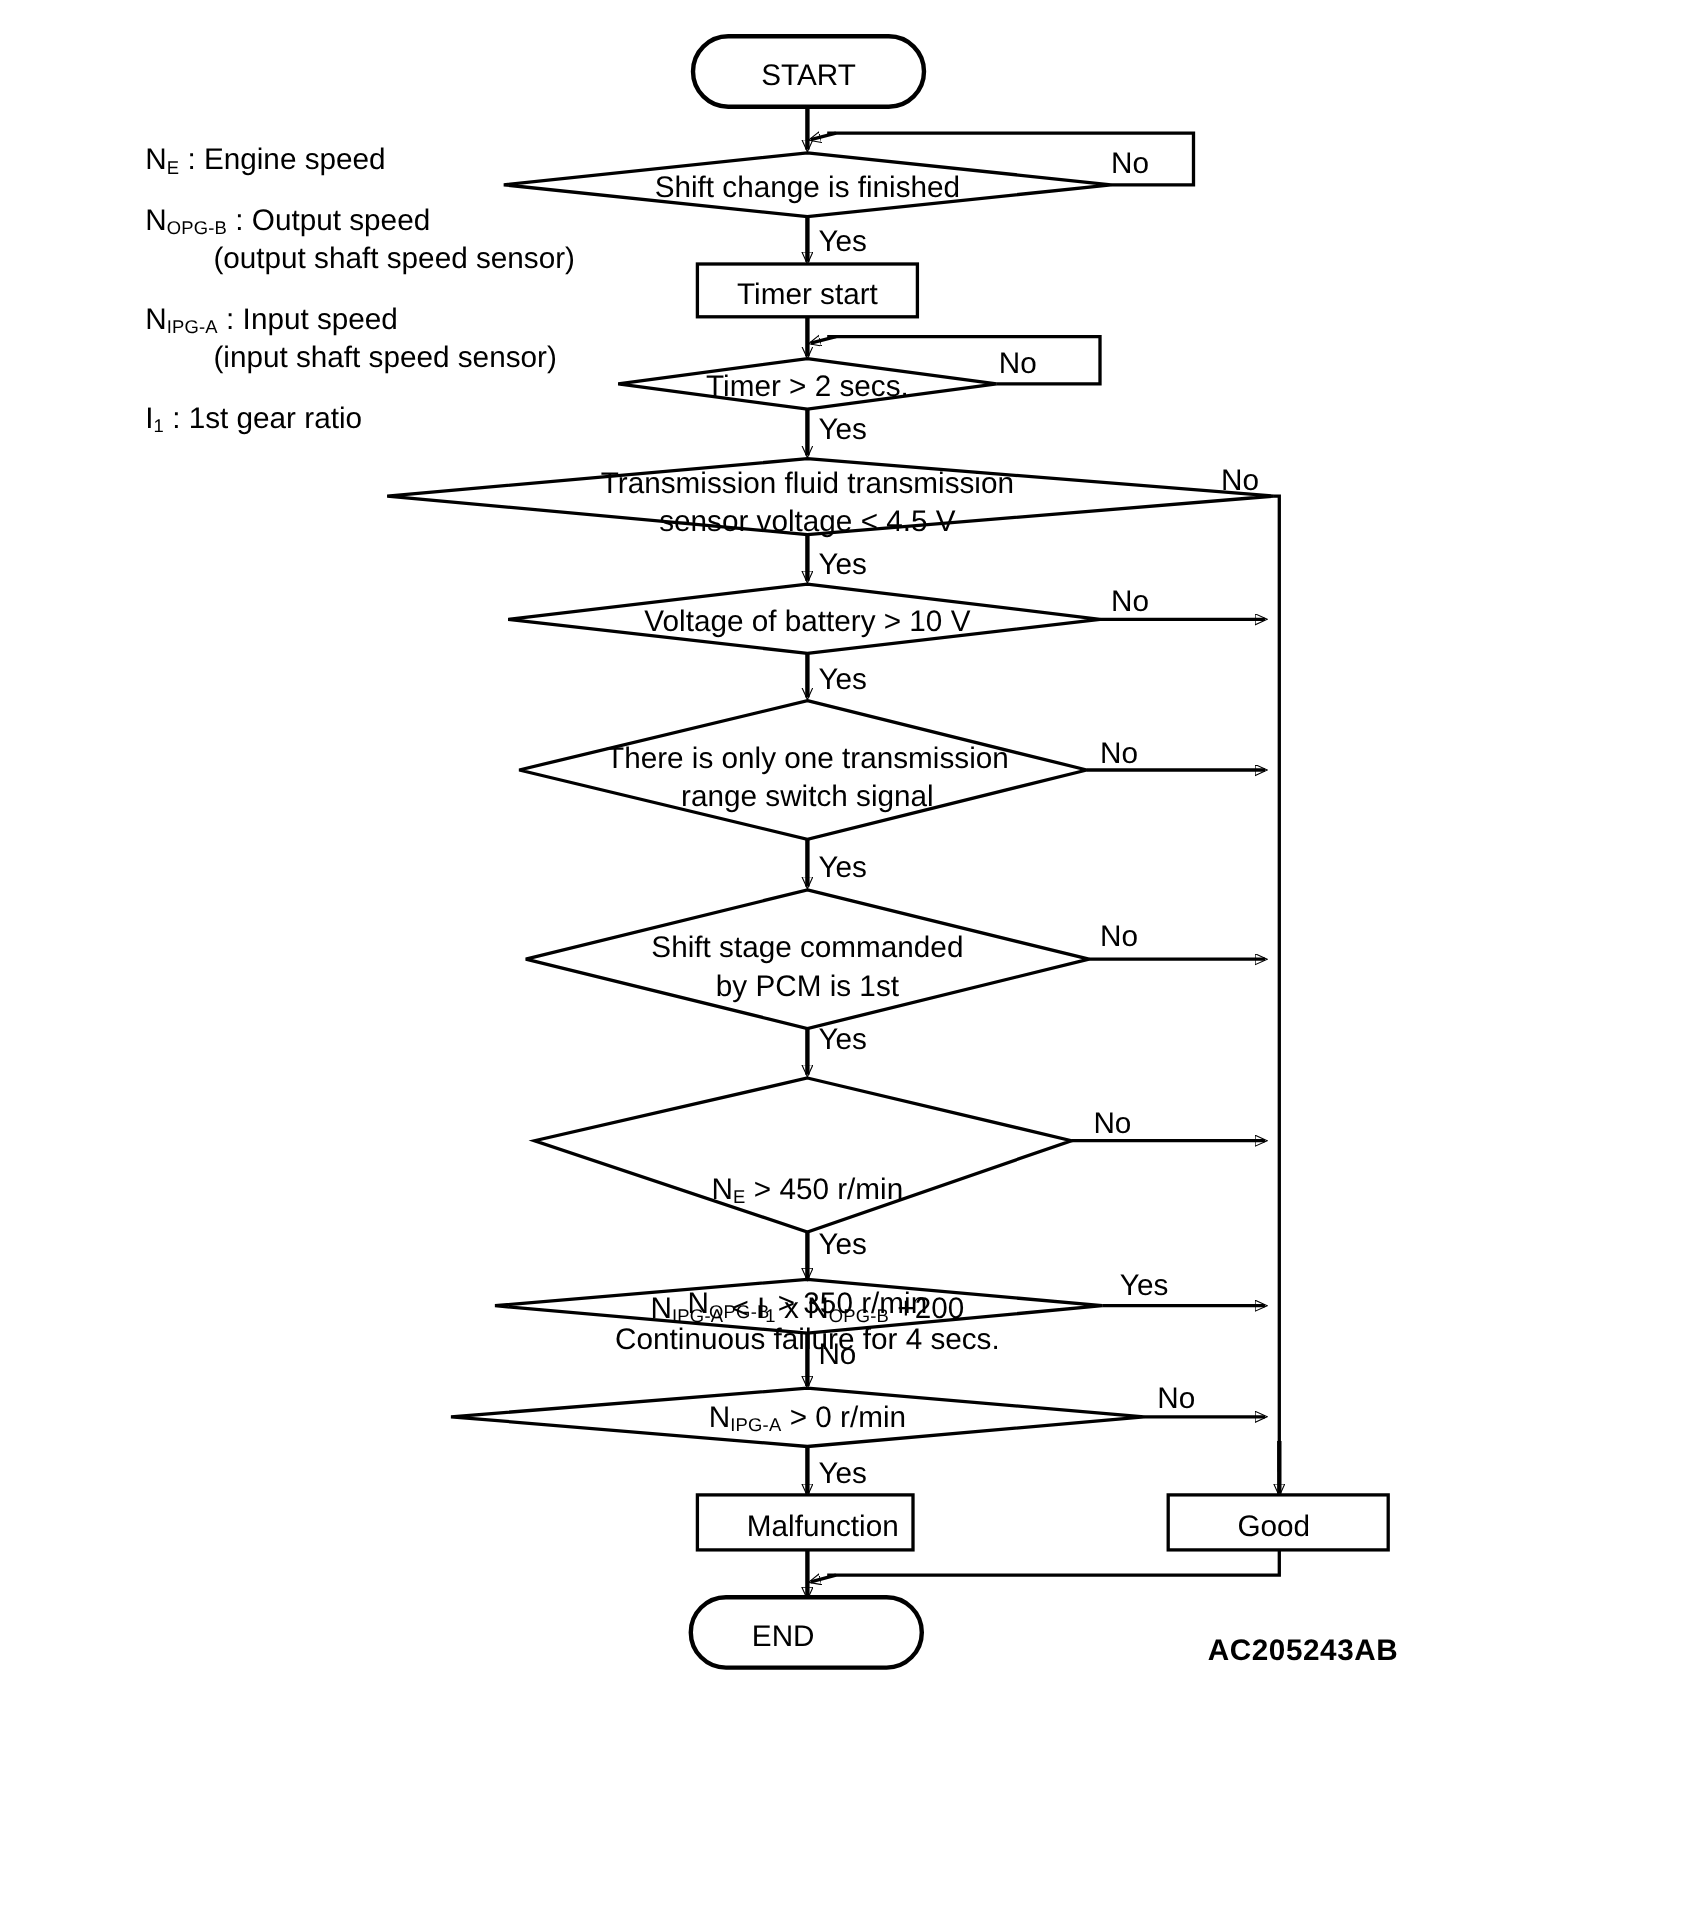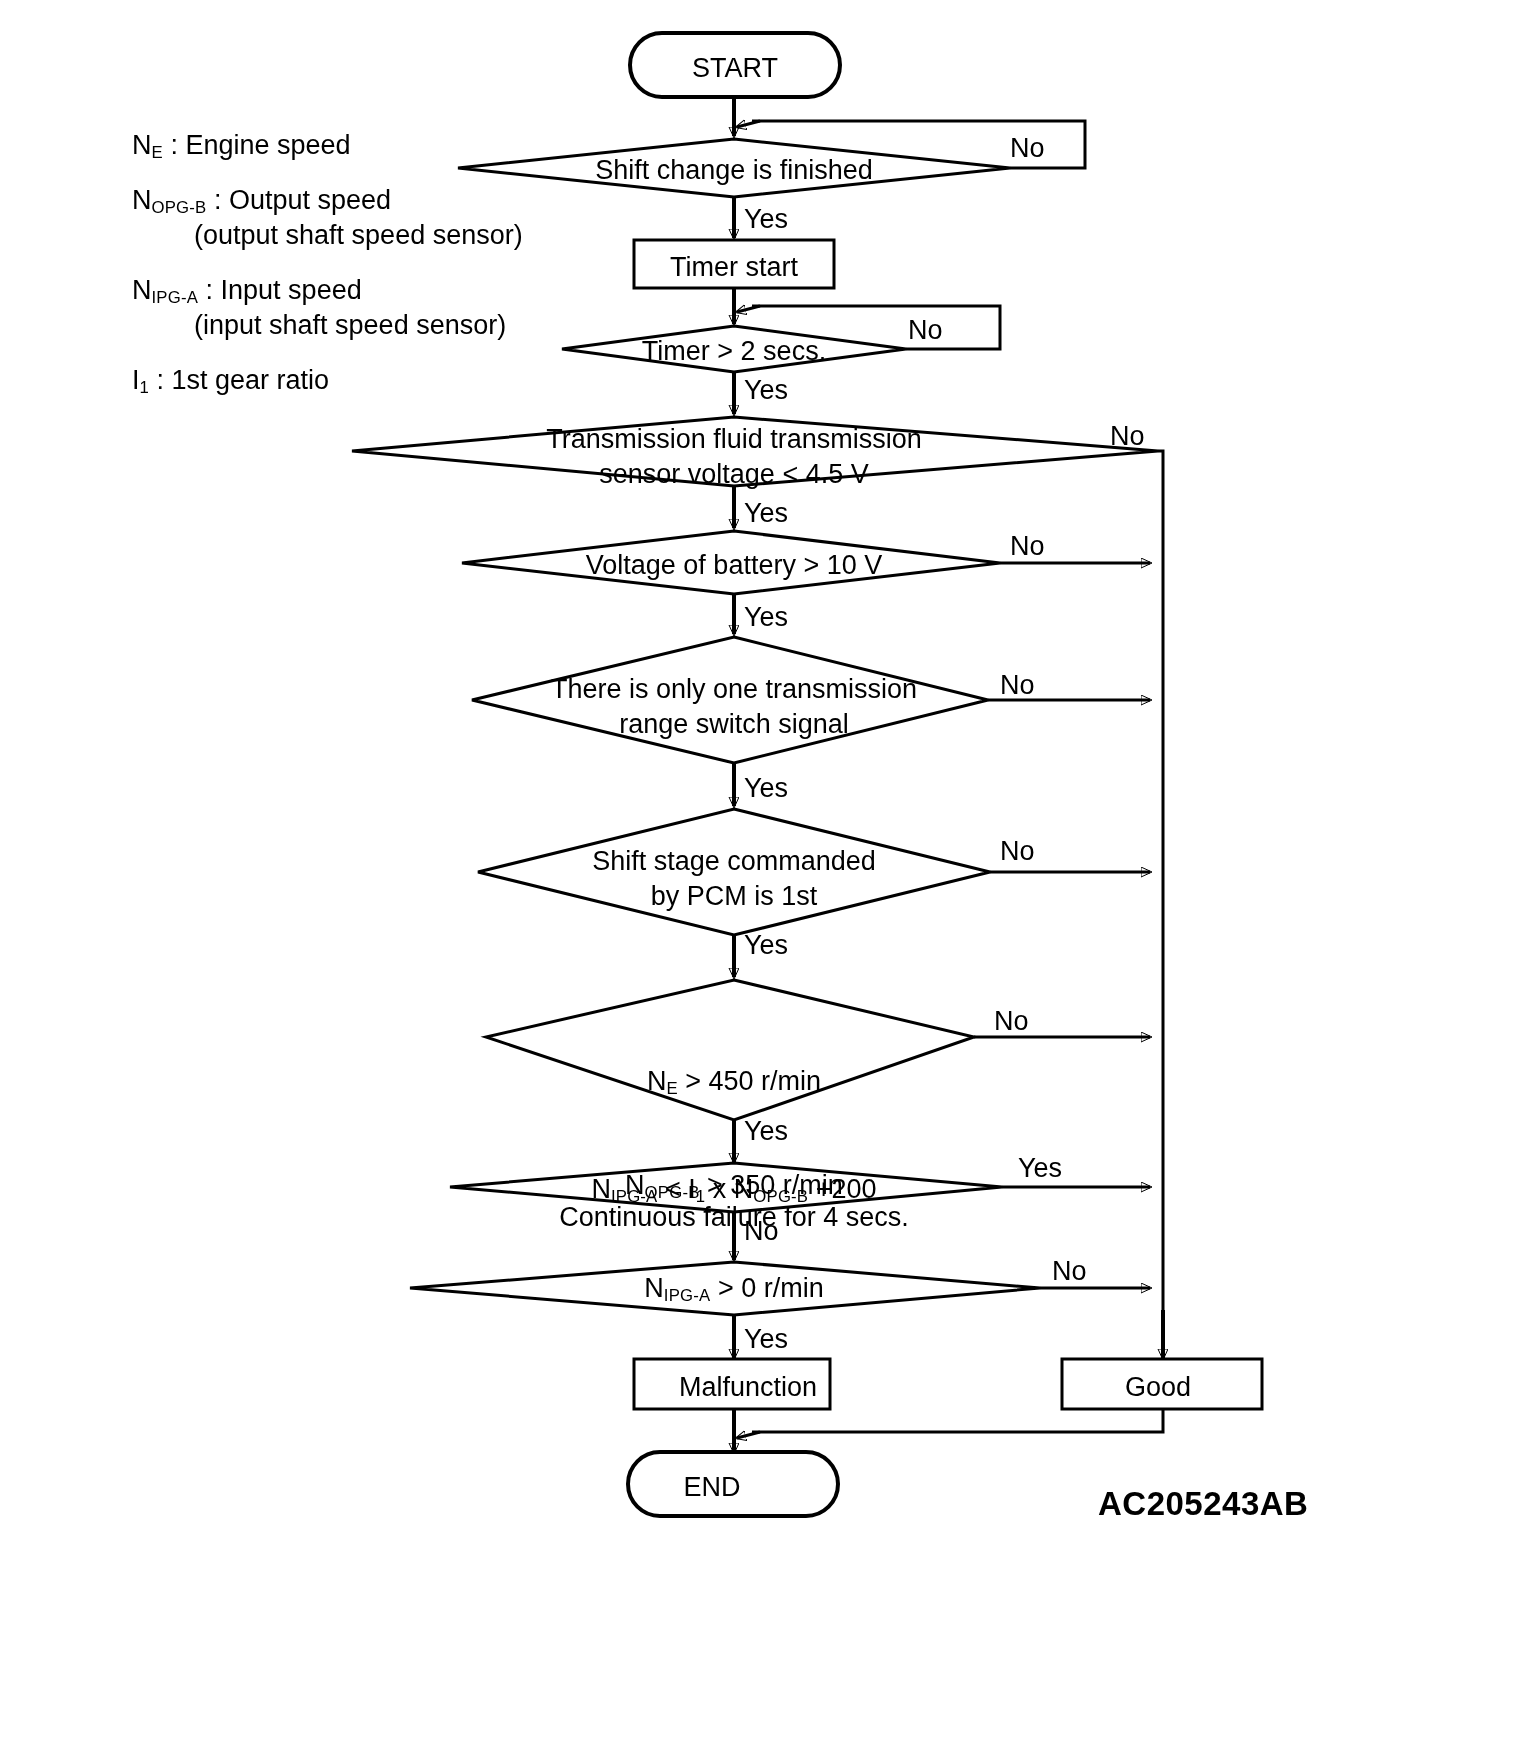--- a/index.html
+++ b/index.html
@@ -71,21 +71,21 @@
     pointer-events: none;
   }
   .edge-label {
     position: absolute;
     font-size: 27px;
     line-height: 1;
     white-space: pre;
   }
   .ref-code {
     position: absolute;
-    font-size: 33px;
+    font-size: 27px;
     font-weight: bold;
     letter-spacing: 0.5px;
     white-space: pre;
   }
 </style>
 </head>
 <body>
 
 <div id="stage">
 

